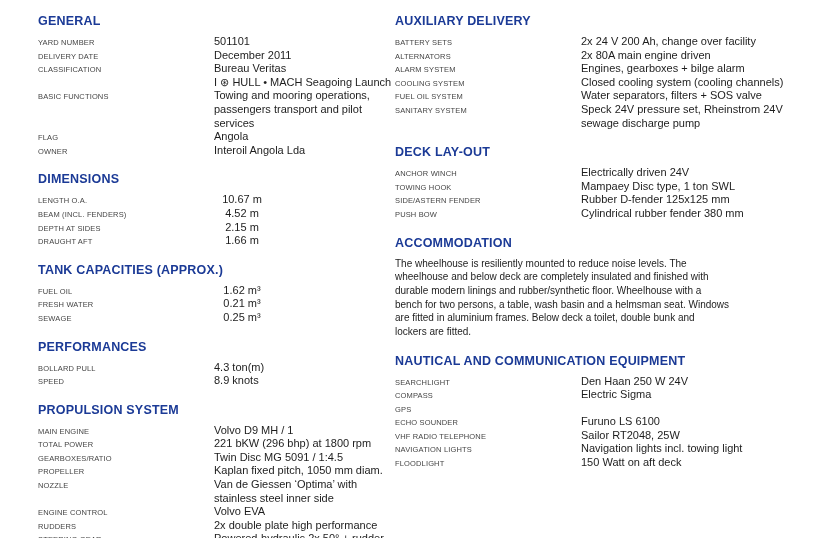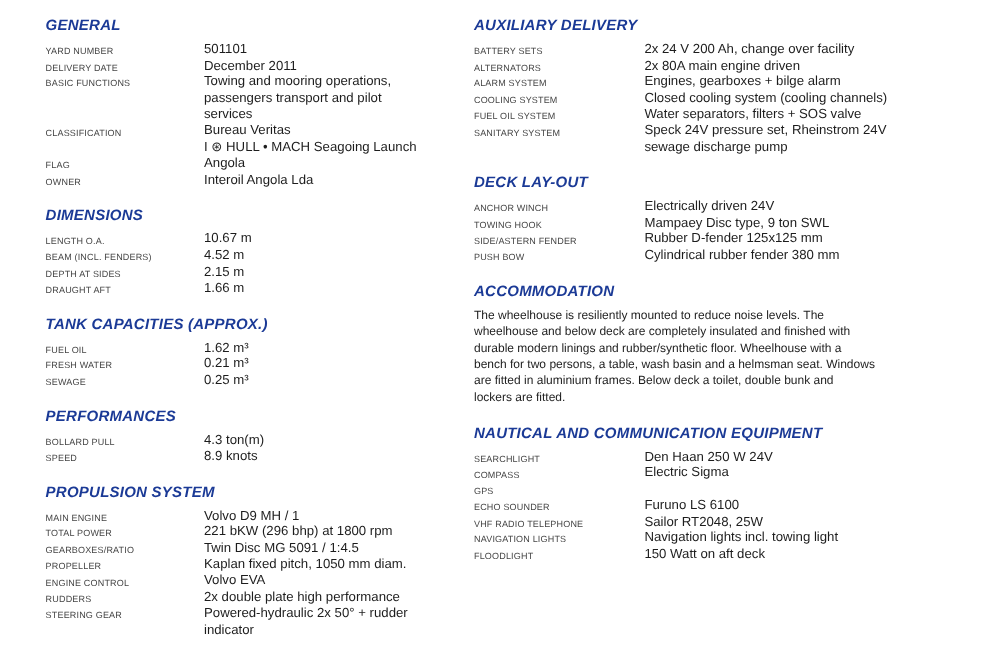--- a/index.html
+++ b/index.html
@@ -22,41 +22,40 @@
   }
   .column{flex:none;}
   .column-left{width:357px;}
   .column-right{width:425px;}
   .section{margin:0 0 15px 0;}
   .section-title{
     font-size:12.5px;font-weight:700;
     color:var(--heading-color);
     letter-spacing:.2px;
     margin:0 0 7px 0;
-    font-style:italic;
-  }
-  .row{display:flex;align-items:flex-start;}
+  }
+  .row{display:flex;align-items:flex-start;gap:44px;}
   .label{
     flex:none;
     font-size:7.5px;
     color:var(--label-color);
     letter-spacing:.15px;
     padding-top:3px;
     line-height:10px;
   }
   .column-left .label{width:132px;}
   .column-right .label{width:142px;}
   .value{
     flex:1;
     font-size:11px;
     line-height:13.6px;
     white-space:pre-line;
     color:var(--value-color);
   }
-  .align-right .value{flex:none;width:56px;text-align:left;}
+  .align-right .value{flex:none;width:56px;text-align:center;}
   .paragraph{
     font-size:10px;
     line-height:13.7px;
     white-space:pre-line;
     margin:1px 0 0 0;
     color:var(--value-color);
   }
 </style>
 </head>
 <body style="background: rgb(255, 255, 255);">
@@ -67,31 +66,31 @@
         <h2 class="section-title">GENERAL</h2>
         <div class="row">
           <div class="label">YARD NUMBER</div>
           <div class="value">501101</div>
         </div>
         <div class="row">
           <div class="label">DELIVERY DATE</div>
           <div class="value">December 2011</div>
         </div>
         <div class="row">
+          <div class="label">CLASSIFICATION</div>
+          <div class="value">Bureau Veritas
+I ⊛ HULL • MACH Seagoing Launch</div>
+        </div>
+        <div class="row">
           <div class="label">BASIC FUNCTIONS</div>
           <div class="value">Towing and mooring operations,
 passengers transport and pilot
 services</div>
         </div>
         <div class="row">
-          <div class="label">CLASSIFICATION</div>
-          <div class="value">Bureau Veritas
-I ⊛ HULL • MACH Seagoing Launch</div>
-        </div>
-        <div class="row">
           <div class="label">FLAG</div>
           <div class="value">Angola</div>
         </div>
         <div class="row">
           <div class="label">OWNER</div>
           <div class="value">Interoil Angola Lda</div>
         </div>
       </section>
       <section class="section align-right">
         <h2 class="section-title">DIMENSIONS</h2>
@@ -148,20 +147,25 @@
           <div class="label">TOTAL POWER</div>
           <div class="value">221 bKW (296 bhp) at 1800 rpm</div>
         </div>
         <div class="row">
           <div class="label">GEARBOXES/RATIO</div>
           <div class="value">Twin Disc MG 5091 / 1:4.5</div>
         </div>
         <div class="row">
           <div class="label">PROPELLER</div>
           <div class="value">Kaplan fixed pitch, 1050 mm diam.</div>
+        </div>
+        <div class="row">
+          <div class="label">NOZZLE</div>
+          <div class="value">Van de Giessen ‘Optima’ with
+stainless steel inner side</div>
         </div>
         <div class="row">
           <div class="label">ENGINE CONTROL</div>
           <div class="value">Volvo EVA</div>
         </div>
         <div class="row">
           <div class="label">RUDDERS</div>
           <div class="value">2x double plate high performance</div>
         </div>
         <div class="row">
@@ -201,21 +205,21 @@
         </div>
       </section>
       <section class="section">
         <h2 class="section-title">DECK LAY-OUT</h2>
         <div class="row">
           <div class="label">ANCHOR WINCH</div>
           <div class="value">Electrically driven 24V</div>
         </div>
         <div class="row">
           <div class="label">TOWING HOOK</div>
-          <div class="value">Mampaey Disc type, 9 ton SWL</div>
+          <div class="value">Mampaey Disc type, 1 ton SWL</div>
         </div>
         <div class="row">
           <div class="label">SIDE/ASTERN FENDER</div>
           <div class="value">Rubber D-fender 125x125 mm</div>
         </div>
         <div class="row">
           <div class="label">PUSH BOW</div>
           <div class="value">Cylindrical rubber fender 380 mm</div>
         </div>
       </section>

